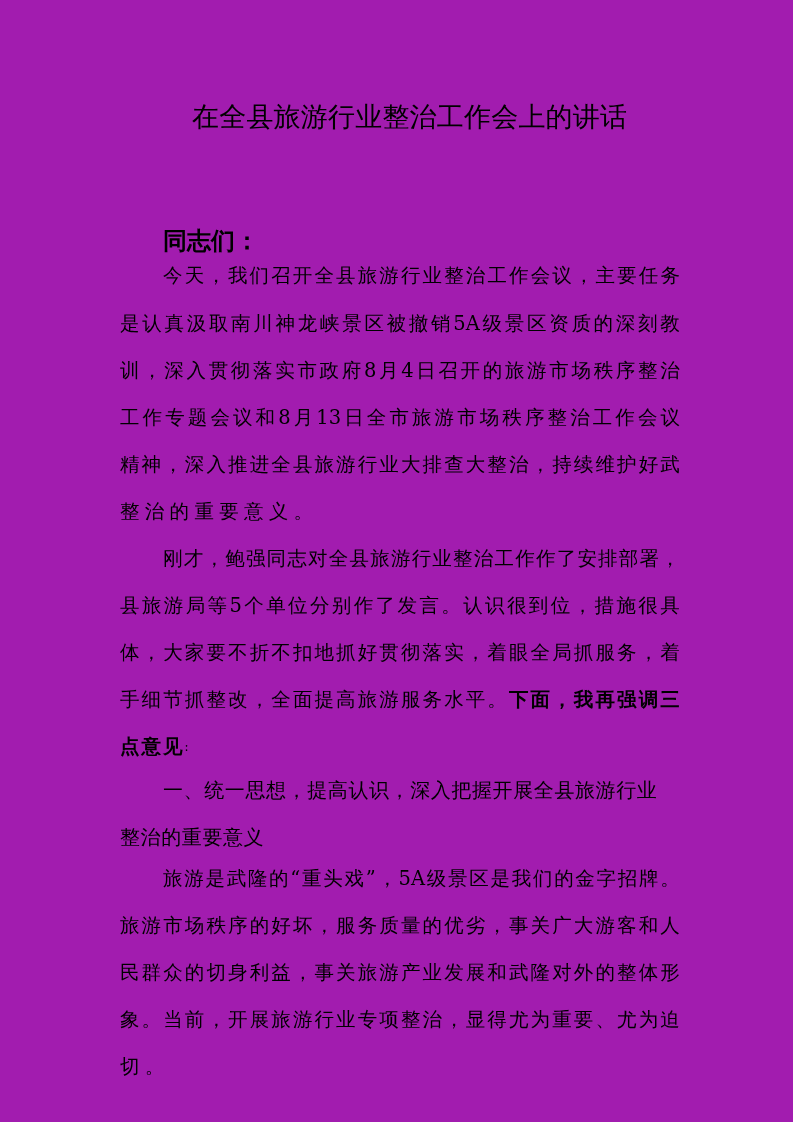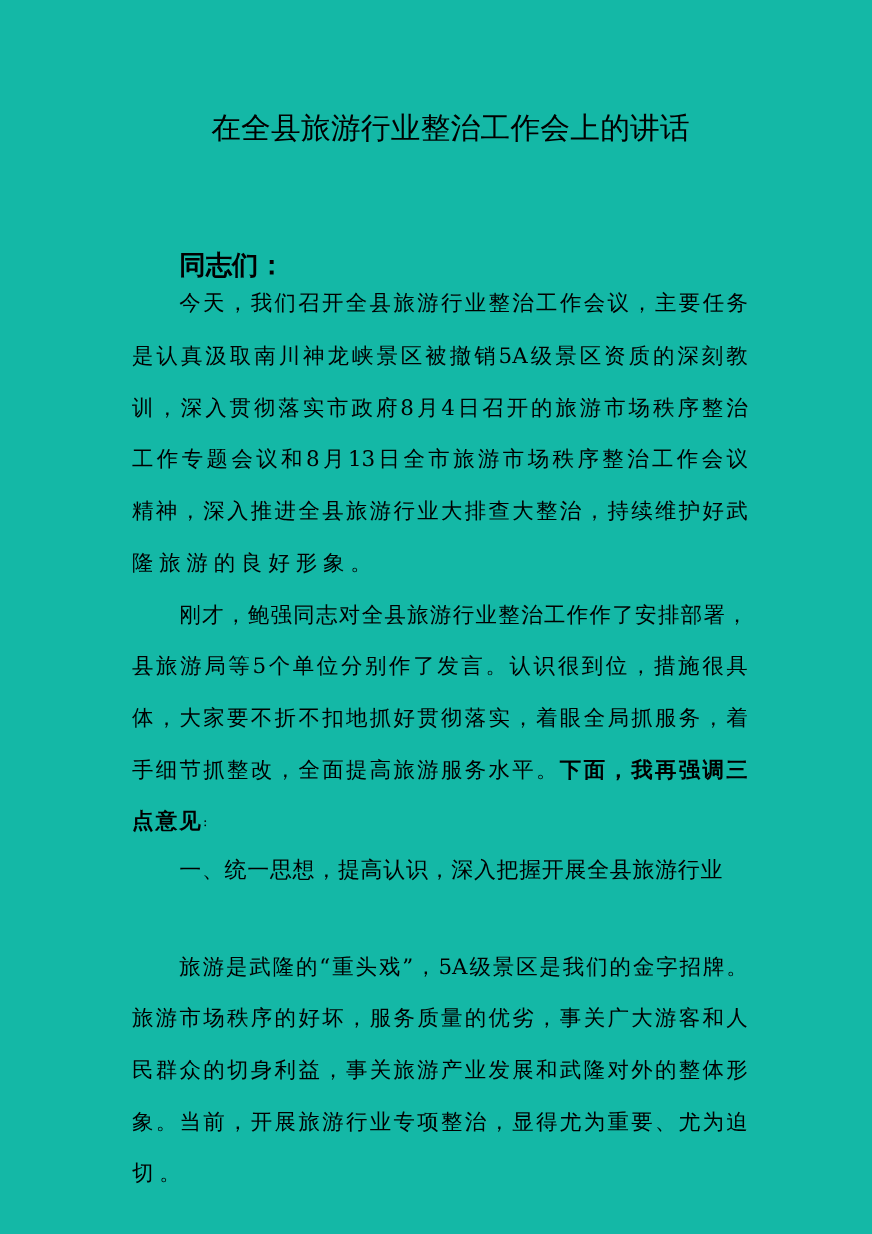--- a/index.html
+++ b/index.html
@@ -1,19 +1,19 @@
 <!DOCTYPE html>
 <html><head>
   <meta charset="utf-8">
   <style>
     html, body { margin: 0; padding: 0; background: #ffffff; }
     body { width: 793px; height: 1122px; position: relative; overflow: hidden; }
     .page {
       position: absolute; left: 0; top: 0; width: 793px; height: 1122px;
-      background: #14b8a6; color: #000000;
+      background: #a21caf; color: #000000;
       font-family: "DejaVu Serif", "Liberation Serif", serif;
     }
     .title {
       position: absolute; left: 192px; top: 99px;
       font-size: 27px; line-height: 36px; letter-spacing: 0.2px;
       white-space: nowrap;
       font-family: "DejaVu Serif", "Liberation Serif", serif;
     }
     .line {
       position: absolute; left: 120px; width: 560px;
@@ -173,21 +173,21 @@
       <span class="ch">整</span>
       <span class="ch">治</span>
       <span class="ch">，</span>
       <span class="ch">持</span>
       <span class="ch">续</span>
       <span class="ch">维</span>
       <span class="ch">护</span>
       <span class="ch">好</span>
       <span class="ch">武</span>
     </div>
-  <div class="line short" style="top:498px;">隆旅游的良好形象。</div>
+  <div class="line short" style="top:498px;">整治的重要意义。</div>
 
   <div class="line indent spread" style="top:545px;">
       <span class="ch">刚</span>
       <span class="ch">才</span>
       <span class="ch">，</span>
       <span class="ch">鲍</span>
       <span class="ch">强</span>
       <span class="ch">同</span>
       <span class="ch">志</span>
       <span class="ch">对</span>
@@ -292,20 +292,21 @@
       <span class="ch bold">强</span>
       <span class="ch bold">调</span>
       <span class="ch bold">三</span>
     </div>
   <div class="line indent heading" style="top:776px; justify-content:flex-start; letter-spacing:0.6px;">一、统一思想，提高认识，深入把握开展全县旅游行业</div>
 
   <div class="line short" style="top:733px; letter-spacing:2px;">
     <span class="bold">点意见</span>
       <span style="font-size:12px;">:</span>
   </div>
+  <div class="line heading short" style="top:823px; letter-spacing:0.6px;">整治的重要意义</div>
 
   <div class="line indent spread" style="top:865px;">
       <span class="ch">旅</span>
       <span class="ch">游</span>
       <span class="ch">是</span>
       <span class="ch">武</span>
       <span class="ch">隆</span>
       <span class="ch">的</span>
       <span class="ch">“</span>
       <span class="ch">重</span>

